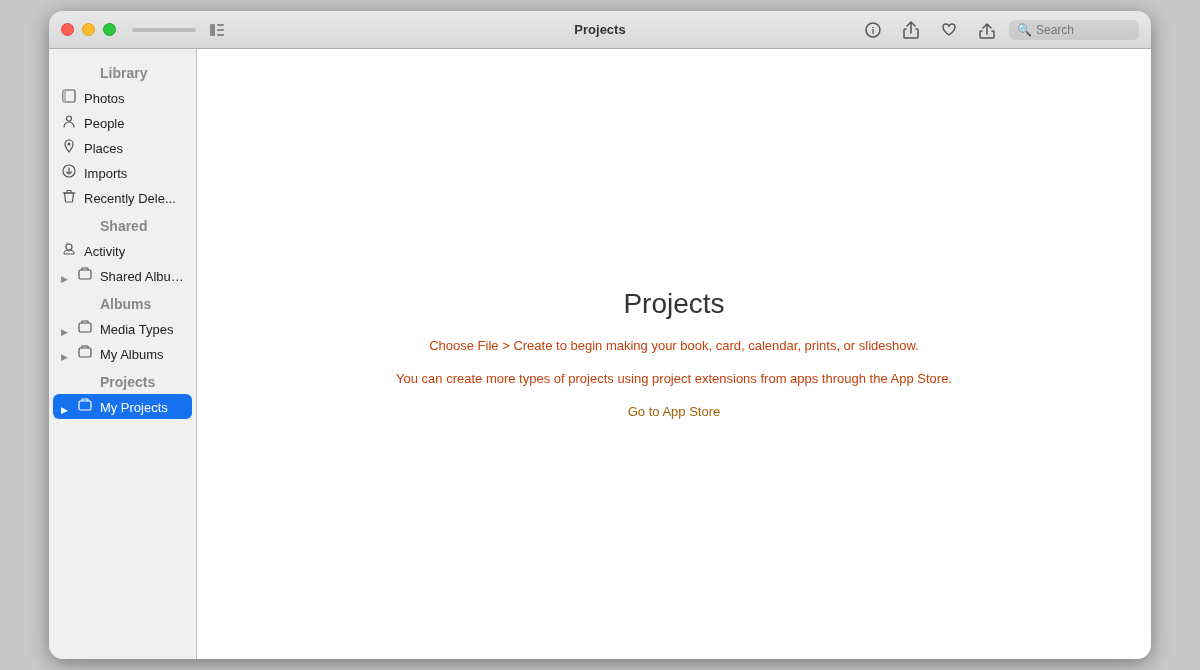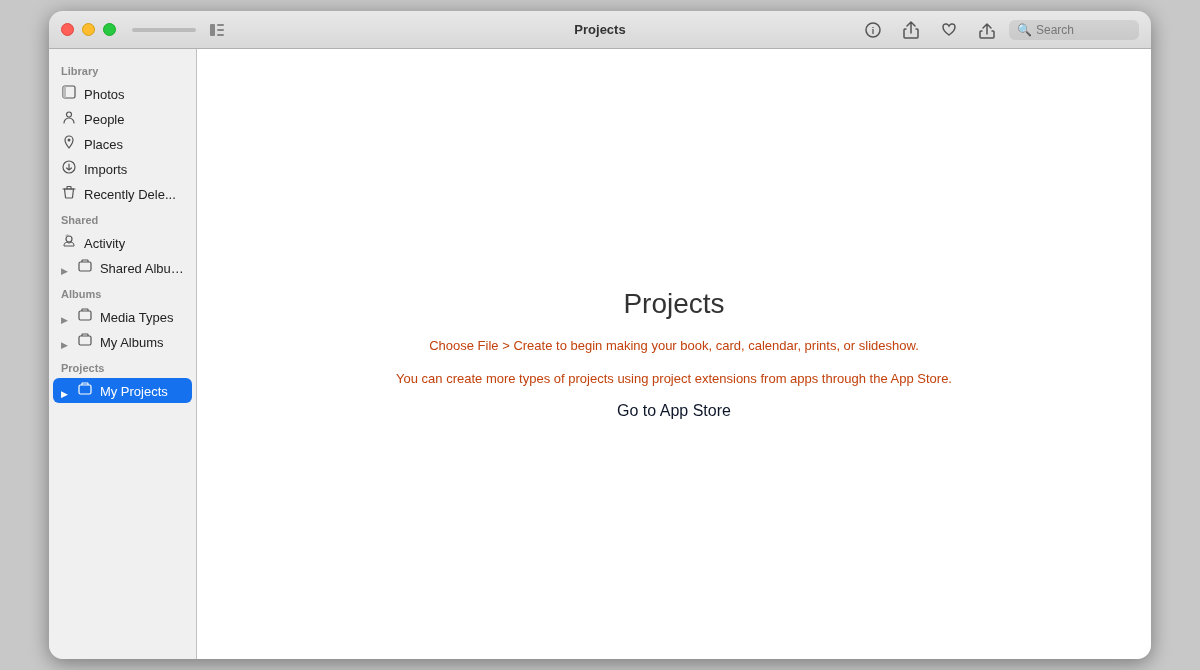--- a/index.html
+++ b/index.html
@@ -140,26 +140,27 @@
     .sidebar {
       width: 148px;
       background: #f0f0f0;
       border-right: 1px solid #c0c0c0;
       overflow-y: auto;
       flex-shrink: 0;
       padding: 8px 0;
     }
 
     .sidebar-section-label {
-      font-size: 11px;
+      font-size: 14px;
       font-weight: 700;
       color: #888;
       padding: 8px 12px 4px 12px;
       text-transform: none;
       letter-spacing: 0;
+      margin-left: 39px;
     }
 
     .sidebar-item {
       display: flex;
       align-items: flex-end;
       padding: 4px 12px;
       cursor: pointer;
       font-size: 13px;
       color: #222;
       border-radius: 0;
@@ -227,22 +228,22 @@
     }
 
     .projects-desc {
       font-size: 13px;
       color: #c2410c;
       line-height: 1.6;
       margin-bottom: 12px;
     }
 
     .app-store-link {
-      font-size: 16px;
-      color: #0f172a;
+      font-size: 13px;
+      color: #a16207;
       cursor: pointer;
       text-decoration: none;
     }
   </style>
 </head>
 <body>
 
 <div class="window">
 
   <div class="titlebar">

